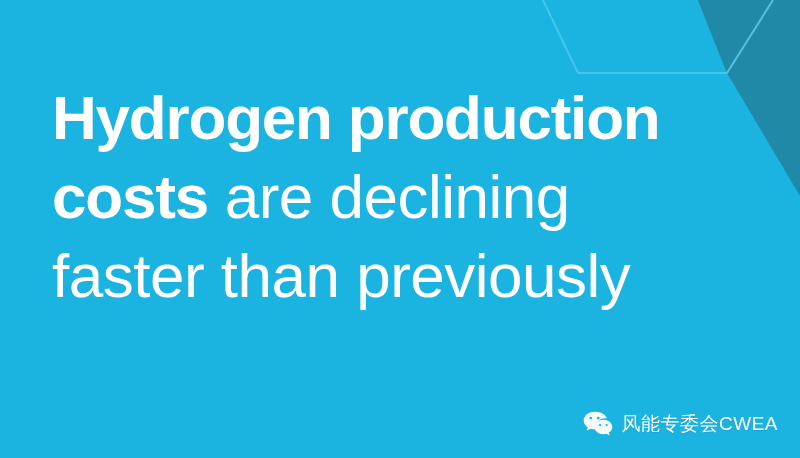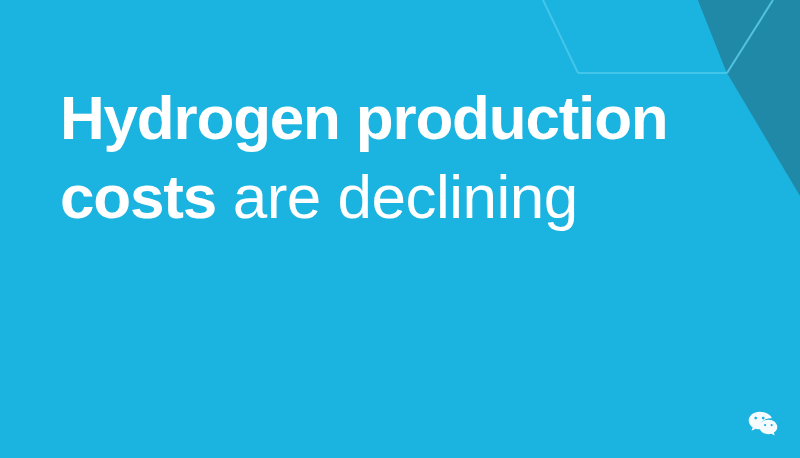--- a/index.html
+++ b/index.html
@@ -22,21 +22,21 @@
     position: absolute;
     inset: 0;
     width: 800px;
     height: 458px;
     pointer-events: none;
   }
 
   
   .headline {
     position: absolute;
-    left: 60px;
+    left: 52px;
     top: 78px;
     width: 720px;
     color: #ffffff;
     font-size: 62px;
     line-height: 79px;
     letter-spacing: -0.5px;
     font-weight: 300;
   }
   .headline .hl-line {
     display: block;
@@ -91,28 +91,32 @@
     <path d="M 727 73 L 773 0" fill="none" stroke="#66d4f2" stroke-width="2" stroke-opacity=".75"></path>
   </svg>
 
   <div class="headline">
     <span class="hl-line">
       <span class="hl-strong">Hydrogen production</span>
     </span>
     <span class="hl-line">
       <span class="hl-strong">costs</span><span class="hl-light"> are declining</span>
     </span>
+    <span class="hl-line">
+      <span class="hl-light">faster than previously</span>
+    </span>
   </div>
 
   <div id="watermark">
     <svg class="wm-icon" viewBox="0 0 64 54">
 
       <path fill="#ffffff" d="M24.5 3C11.8 3 1.5 11.4 1.5 21.8c0 5.9 3.3 11.1 8.5 14.5l-2.4 7.3 8.5-4.3c2.7.8 5.5 1.2 8.4 1.2 .9 0 1.8 0 2.7-.1 -.6-1.7-.9-3.4-.9-5.2 0-10.2 9.9-18.5 22.1-18.5 .8 0 1.6 0 2.4.1C49.2 9.2 38.1 3 24.5 3z"></path>
       <circle cx="16.5" cy="16.5" r="2.9" fill="#1bb3e0"></circle>
       <circle cx="32.5" cy="16.5" r="2.9" fill="#1bb3e0"></circle>
 
       <path fill="#ffffff" d="M62.5 35.4c0-8.5-8.5-15.4-19-15.4s-19 6.9-19 15.4 8.5 15.4 19 15.4c2.3 0 4.5-.3 6.5-.9l7 3.5-1.9-5.9c4.5-2.8 7.4-7.2 7.4-12.1z"></path>
       <circle cx="36.5" cy="31.5" r="2.4" fill="#1bb3e0"></circle>
       <circle cx="50.5" cy="31.5" r="2.4" fill="#1bb3e0"></circle>
     </svg>
+    <span class="wm-text">风能专委会CWEA</span>
   </div>
 
 </div>
 
 </body></html>

